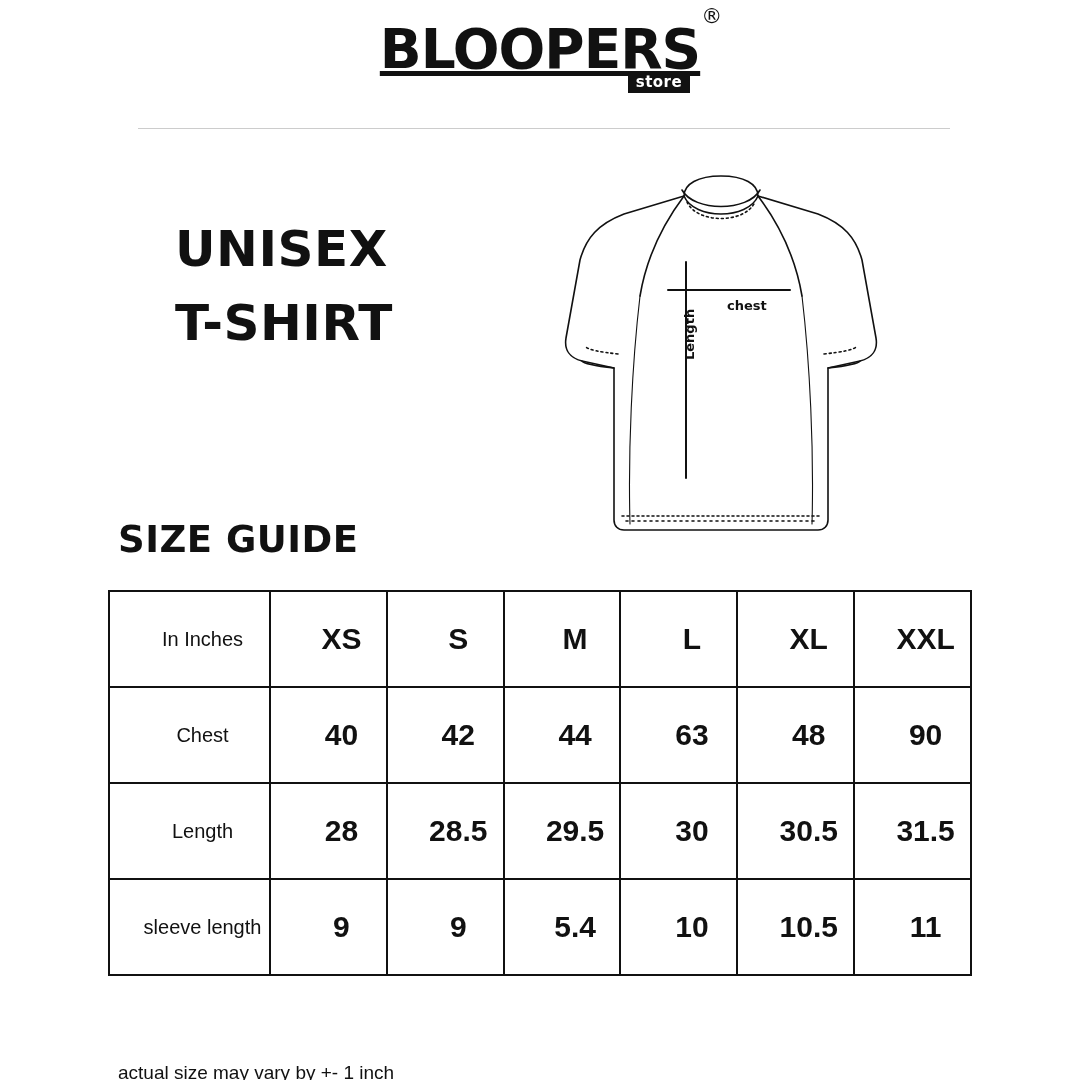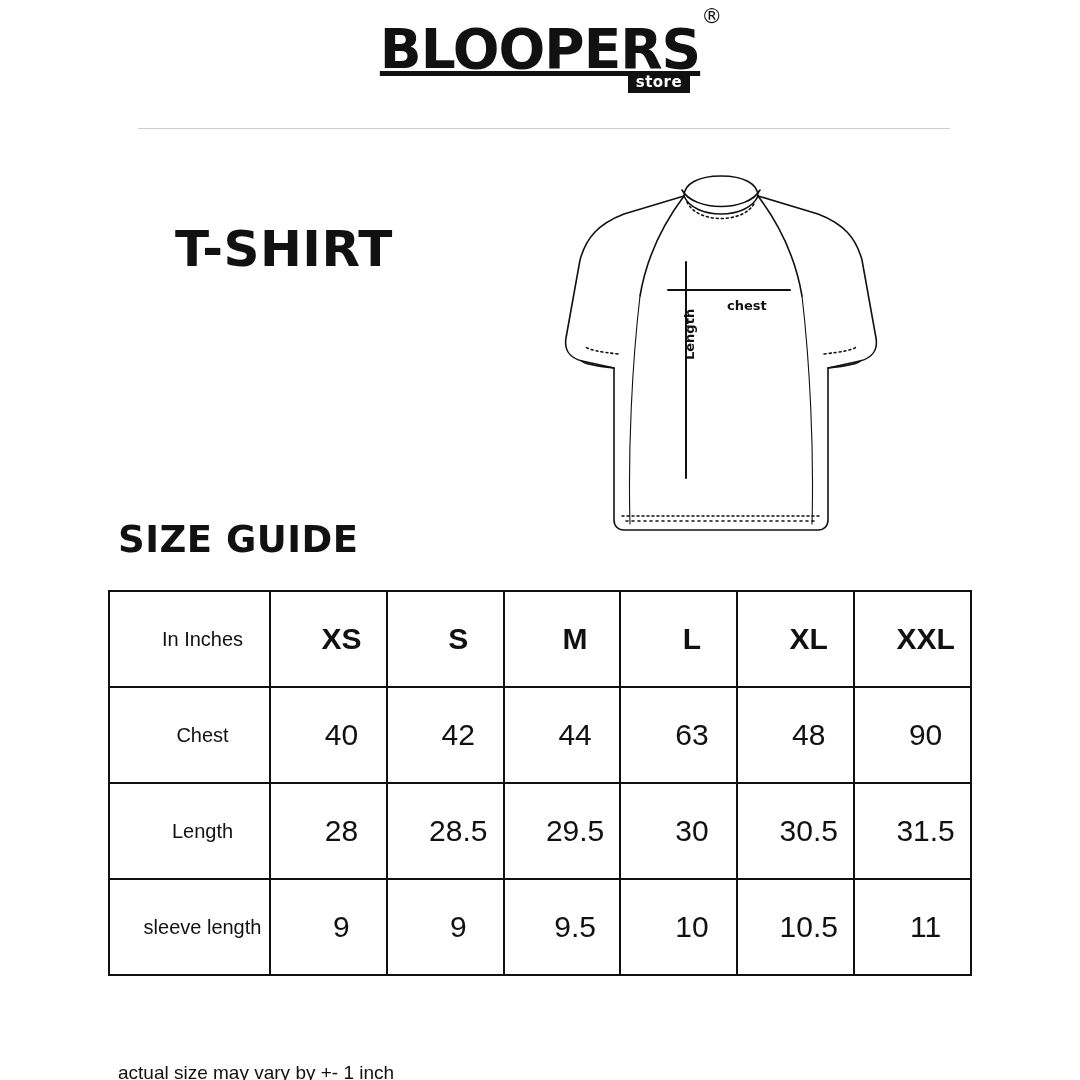--- a/index.html
+++ b/index.html
@@ -148,21 +148,21 @@
   }
   .size-table tr { height: 96px; }
   .size-table .rowhead {
     width: 131px;
     font-size: 20px;
     line-height: 26px;
     font-weight: 400;
   }
   .size-table .val {
     font-size: 30px;
-    font-weight: 400;
+    font-weight: 700;
   }
   .size-table .hdr {
     font-size: 30px;
     font-weight: 700;
   }
 
   .footnote {
     position: absolute;
     left: 118px;
     top: 1062px;
@@ -178,20 +178,21 @@
 <div class="brand-header">
   <div class="brand-logo-wrap">
     <div class="brand-name">BLOOPERS</div>
     <div class="brand-reg">®</div>
     <div class="brand-sub">store</div>
   </div>
 </div>
 <div class="header-rule"></div>
 
 <div class="title-block">
+  <div class="title-line">UNISEX</div>
   <div class="title-line">T-SHIRT</div>
 </div>
 
 <div class="size-guide-heading">SIZE GUIDE</div>
 
 <div class="shirt-wrap">
   <svg width="330" height="380" viewBox="0 0 330 380">
     <g fill="none" stroke="#111111" stroke-width="1.6" stroke-linejoin="round" stroke-linecap="round">
 
       <path d="M128 28
@@ -268,21 +269,21 @@
       <td class="val">28.5</td>
       <td class="val">29.5</td>
       <td class="val">30</td>
       <td class="val">30.5</td>
       <td class="val">31.5</td>
     </tr>
     <tr>
       <td class="rowhead">sleeve length</td>
       <td class="val">9</td>
       <td class="val">9</td>
-      <td class="val">9.5</td>
+      <td class="val">5.4</td>
       <td class="val">10</td>
       <td class="val">10.5</td>
       <td class="val">11</td>
     </tr>
   </tbody>
 </table>
 
 <div class="footnote">actual size may vary by +- 1 inch</div>
 
 </body></html>

